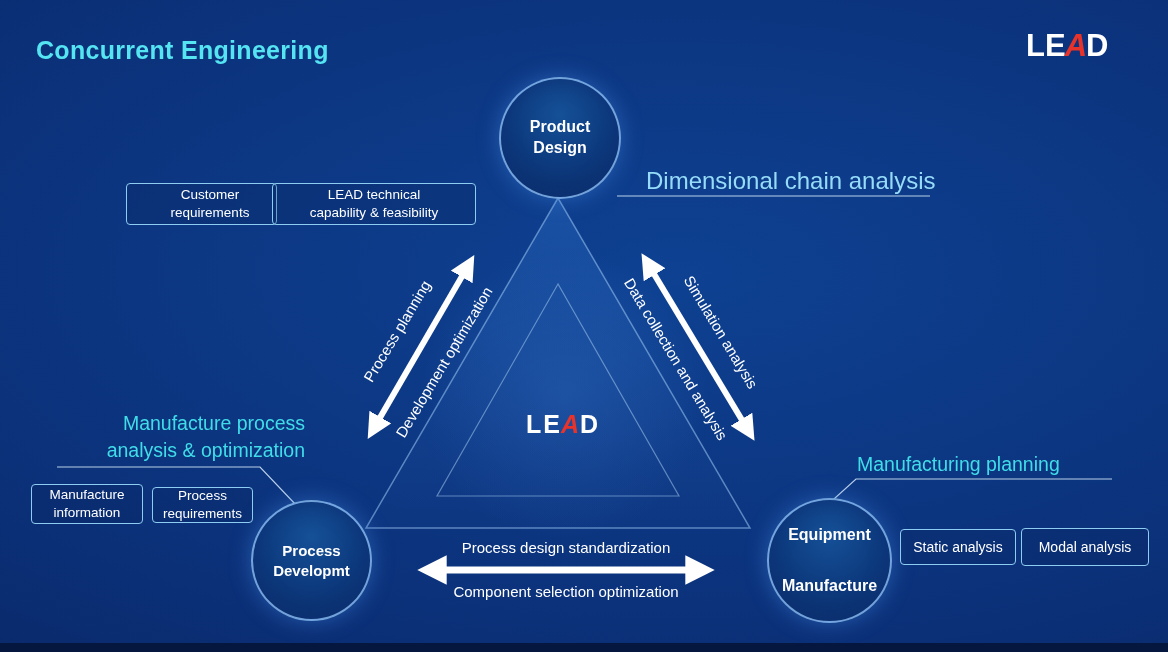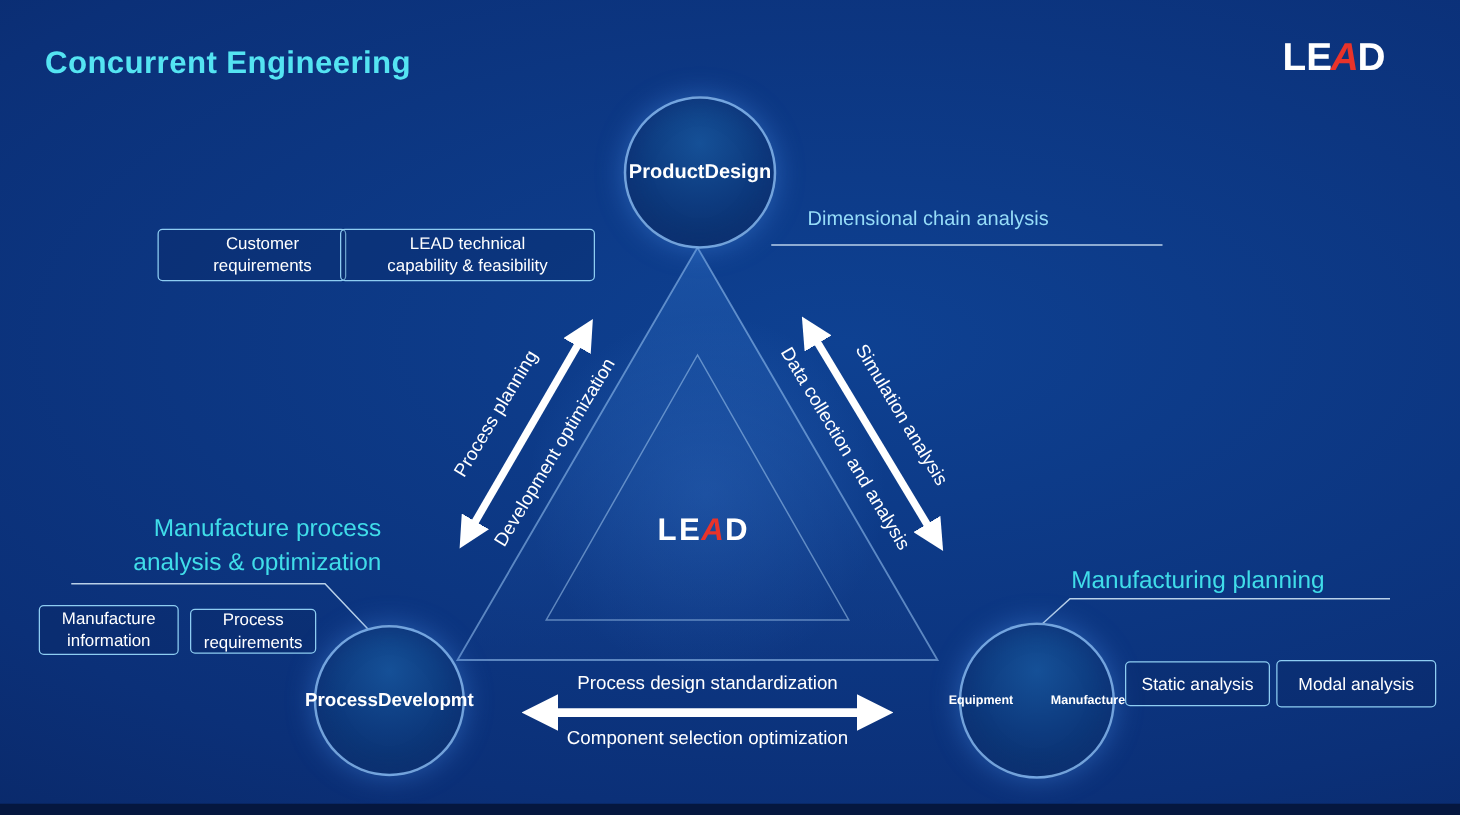--- a/index.html
+++ b/index.html
@@ -15,41 +15,41 @@
   .title { position:absolute; left:36px; top:36px; font-size:25px; font-weight:bold;
     color:#54e4f2; letter-spacing:0.3px; }
 
   .logo { position:absolute; left:1026px; top:28px; font-size:31px; font-weight:800;
     color:#fff; letter-spacing:0; white-space:nowrap; }
   .logo .a, .center-logo .a { color:#e8332a; font-style:italic; font-weight:800; margin:0 -1px; }
 
   .center-logo { position:absolute; left:513px; top:410px; width:100px; text-align:center;
     font-size:25px; font-weight:800; color:#fff; letter-spacing:2px; }
 
-  .node { position:absolute; border-radius:50%; display:flex; 
+  .node { position:absolute; border-radius:50%; display:flex; flex-direction:column;
     align-items:center; justify-content:center; text-align:left; color:#fff; font-weight:bold;
     line-height:1.3;
     background: radial-gradient(circle at 50% 30%, #155097 0%, #0d3a7e 50%, #092a63 100%);
     border:2px solid rgba(150,200,255,0.75);
     box-shadow: 0 0 22px rgba(70,140,230,0.45), inset 0 0 18px rgba(15,50,120,0.8); }
   .node-product   { left:499px; top:77px;  width:118px; height:118px; font-size:16px; }
   .node-process   { left:251px; top:500px; width:117px; height:117px; font-size:15px; }
-  .node-equipment { left:767px; top:498px; width:121px; height:121px; font-size:10px;gap:30px; }
+  .node-equipment { left:767px; top:498px; width:121px; height:121px; font-size:16px;gap:30px; }
 
   .obox { position:absolute; border:1px solid #8ecdf2; border-radius:4px; color:#fff;
     font-size:13.5px; line-height:1.3; display:flex; flex-direction:column; align-items:center;
     justify-content:center; text-align:center; background:rgba(8,34,90,0.25); }
   .box-customer { left:126px; top:183px; width:132px; height:40px;padding-left:17px; }
   .box-leadtech { left:272px; top:183px; width:202px; height:40px; }
   .box-minfo    { left:31px;  top:484px; width:110px; height:38px; }
   .box-popt     { left:152px; top:487px; width:99px;  height:34px; }
   .box-static   { left:900px; top:529px; width:114px; height:34px; font-size:14px; }
   .box-modal    { left:1021px; top:528px; width:126px; height:36px; font-size:14px; }
 
-  .ann-blue { position:absolute; color:#96dcf8; font-size:16px; white-space:nowrap; }
+  .ann-blue { position:absolute; color:#96dcf8; font-size:24px; white-space:nowrap; }
   .ann-product-1 { left:646px; top:167px; }
   .ann-product-2 { left:648px; top:200px; }
 
   .ann-cyan { color:#40dde9; }
   .proc-ann { position:absolute; left:55px; top:410px; width:250px; text-align:right;
     font-size:19.5px; line-height:27px; }
   .equip-ann { position:absolute; left:857px; top:453px; font-size:19.5px; white-space:nowrap; }
 
   .edge-label { position:absolute; color:#fff; font-size:15px; white-space:nowrap; }
   .el-pp { left:397px; top:331px; transform:translate(-50%,-50%) rotate(-59deg); }

